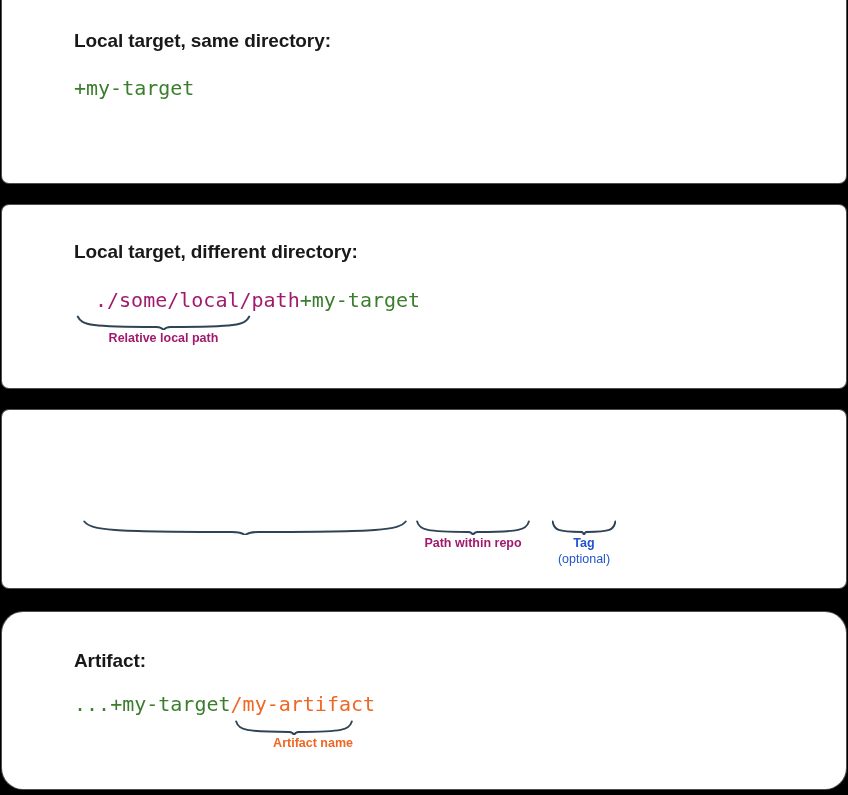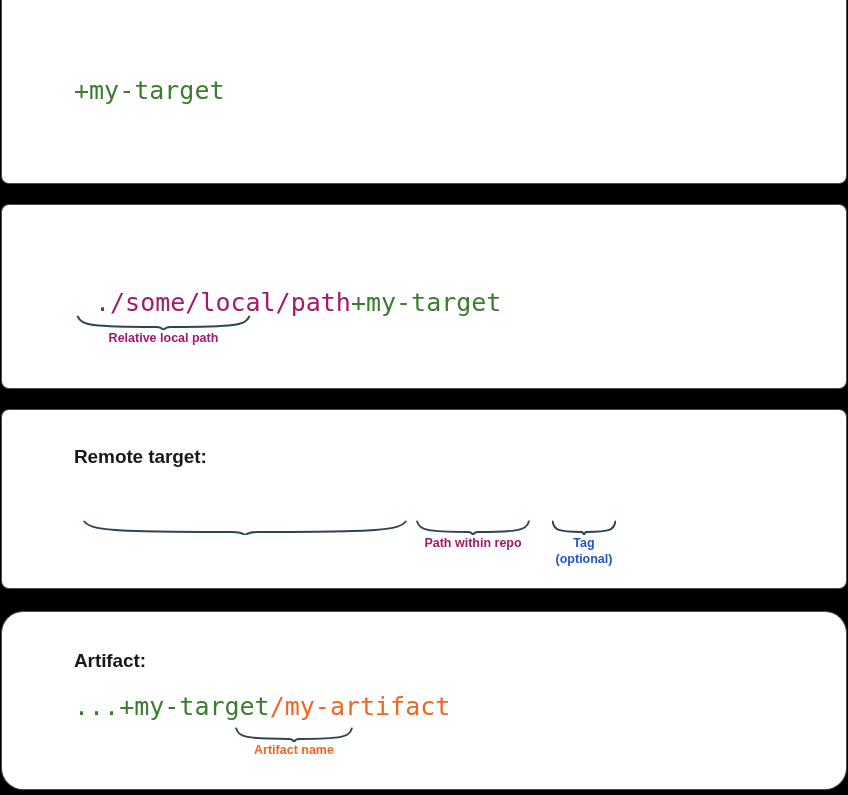--- a/index.html
+++ b/index.html
@@ -52,21 +52,21 @@
     font-weight: bold;
     color: #181818;
     letter-spacing: -0.1px;
     white-space: nowrap;
   }
 
   .code-line {
     position: absolute;
     left: 72px;
     font-family: "DejaVu Sans Mono", "Liberation Mono", monospace;
-    font-size: 25px;
+    font-size: 20px;
     white-space: pre;
     letter-spacing: 0px;
   }
 
   .tok-green   { color: #3a7d2c; }
   .tok-magenta { color: #a21a6e; }
   .tok-blue    { color: #2255cc; }
   .tok-orange  { color: #ef6723; }
   .tok-dark    { color: #2b2b2b; }
 
@@ -82,21 +82,21 @@
   }
   .brace-cap {
     font-size: 12.5px;
     font-weight: bold;
     line-height: 1.25;
     margin-top: 1px;
     white-space: nowrap;
   }
   .brace-sub {
     font-size: 12.5px;
-    font-weight: bold;
+    font-weight: normal;
     line-height: 1.25;
     white-space: nowrap;
     text-align: center;
   }
   .cap-magenta { color: #a21a6e; }
   .cap-dark    { color: #101010; }
   .cap-blue    { color: #2255cc; }
   .cap-orange  { color: #ef6723; }
 
   
@@ -111,51 +111,52 @@
   
   .p2-heading { top: 36px; }
   .p2-code    { top: 83px; }
   .p2-brace-url  { left: 79px;  top: 110px; width: 328px; }
   .p2-brace-path { left: 414px; top: 110px; width: 114px; }
   .p2-brace-tag  { left: 550px; top: 110px; width: 64px;  }
 
   
   .p3-heading { top: 38px; }
   .p3-code    { top: 80px; }
-  .p3-brace   { left: 233px; top: 115px; width: 118px; }
+  .p3-brace   { left: 233px; top: 108px; width: 118px; text-align: right; }
 </style>
 </head>
 <body>
 
 <div id="root">
 
   <div class="panel panel-0">
     <div class="panel-inner">
+      <div class="heading p0-heading">Local target, same directory:</div>
 
       <div class="code-line p0-code"><span class="tok-green">+my-target</span></div>
     </div>
   </div>
 
   <div class="panel panel-1">
     <div class="panel-inner">
+      <div class="heading p1-heading">Local target, different directory:</div>
 
       <div class="code-line p1-code"><span class="tok-magenta">./some/local/path</span><span class="tok-green">+my-target</span></div>
 
       <div class="brace-group p1-brace">
         <svg viewBox="0 0 100 12" preserveAspectRatio="none">
           <path d="M1,1.2 C3.2,8.2 9,9.4 46,9.6 C48.6,9.7 49.2,10.5 50,12 C50.8,10.5 51.4,9.7 54,9.6 C91,9.4 96.8,8.2 99,1.2" fill="none" stroke="#2f4356" stroke-width="1.9" stroke-linecap="round" vector-effect="non-scaling-stroke"></path>
         </svg>
         <div class="brace-cap cap-magenta">Relative local path</div>
       </div>
     </div>
   </div>
 
   <div class="panel panel-2">
     <div class="panel-inner">
-      <div class="heading p2-heading">Remote target:</div>
 
 
       <div class="brace-group p2-brace-url">
         <svg viewBox="0 0 100 12" preserveAspectRatio="none">
           <path d="M1,1.2 C3.2,8.2 9,9.4 46,9.6 C48.6,9.7 49.2,10.5 50,12 C50.8,10.5 51.4,9.7 54,9.6 C91,9.4 96.8,8.2 99,1.2" fill="none" stroke="#2f4356" stroke-width="1.9" stroke-linecap="round" vector-effect="non-scaling-stroke"></path>
         </svg>
       </div>
 
       <div class="brace-group p2-brace-path">
         <svg viewBox="0 0 100 12" preserveAspectRatio="none">

